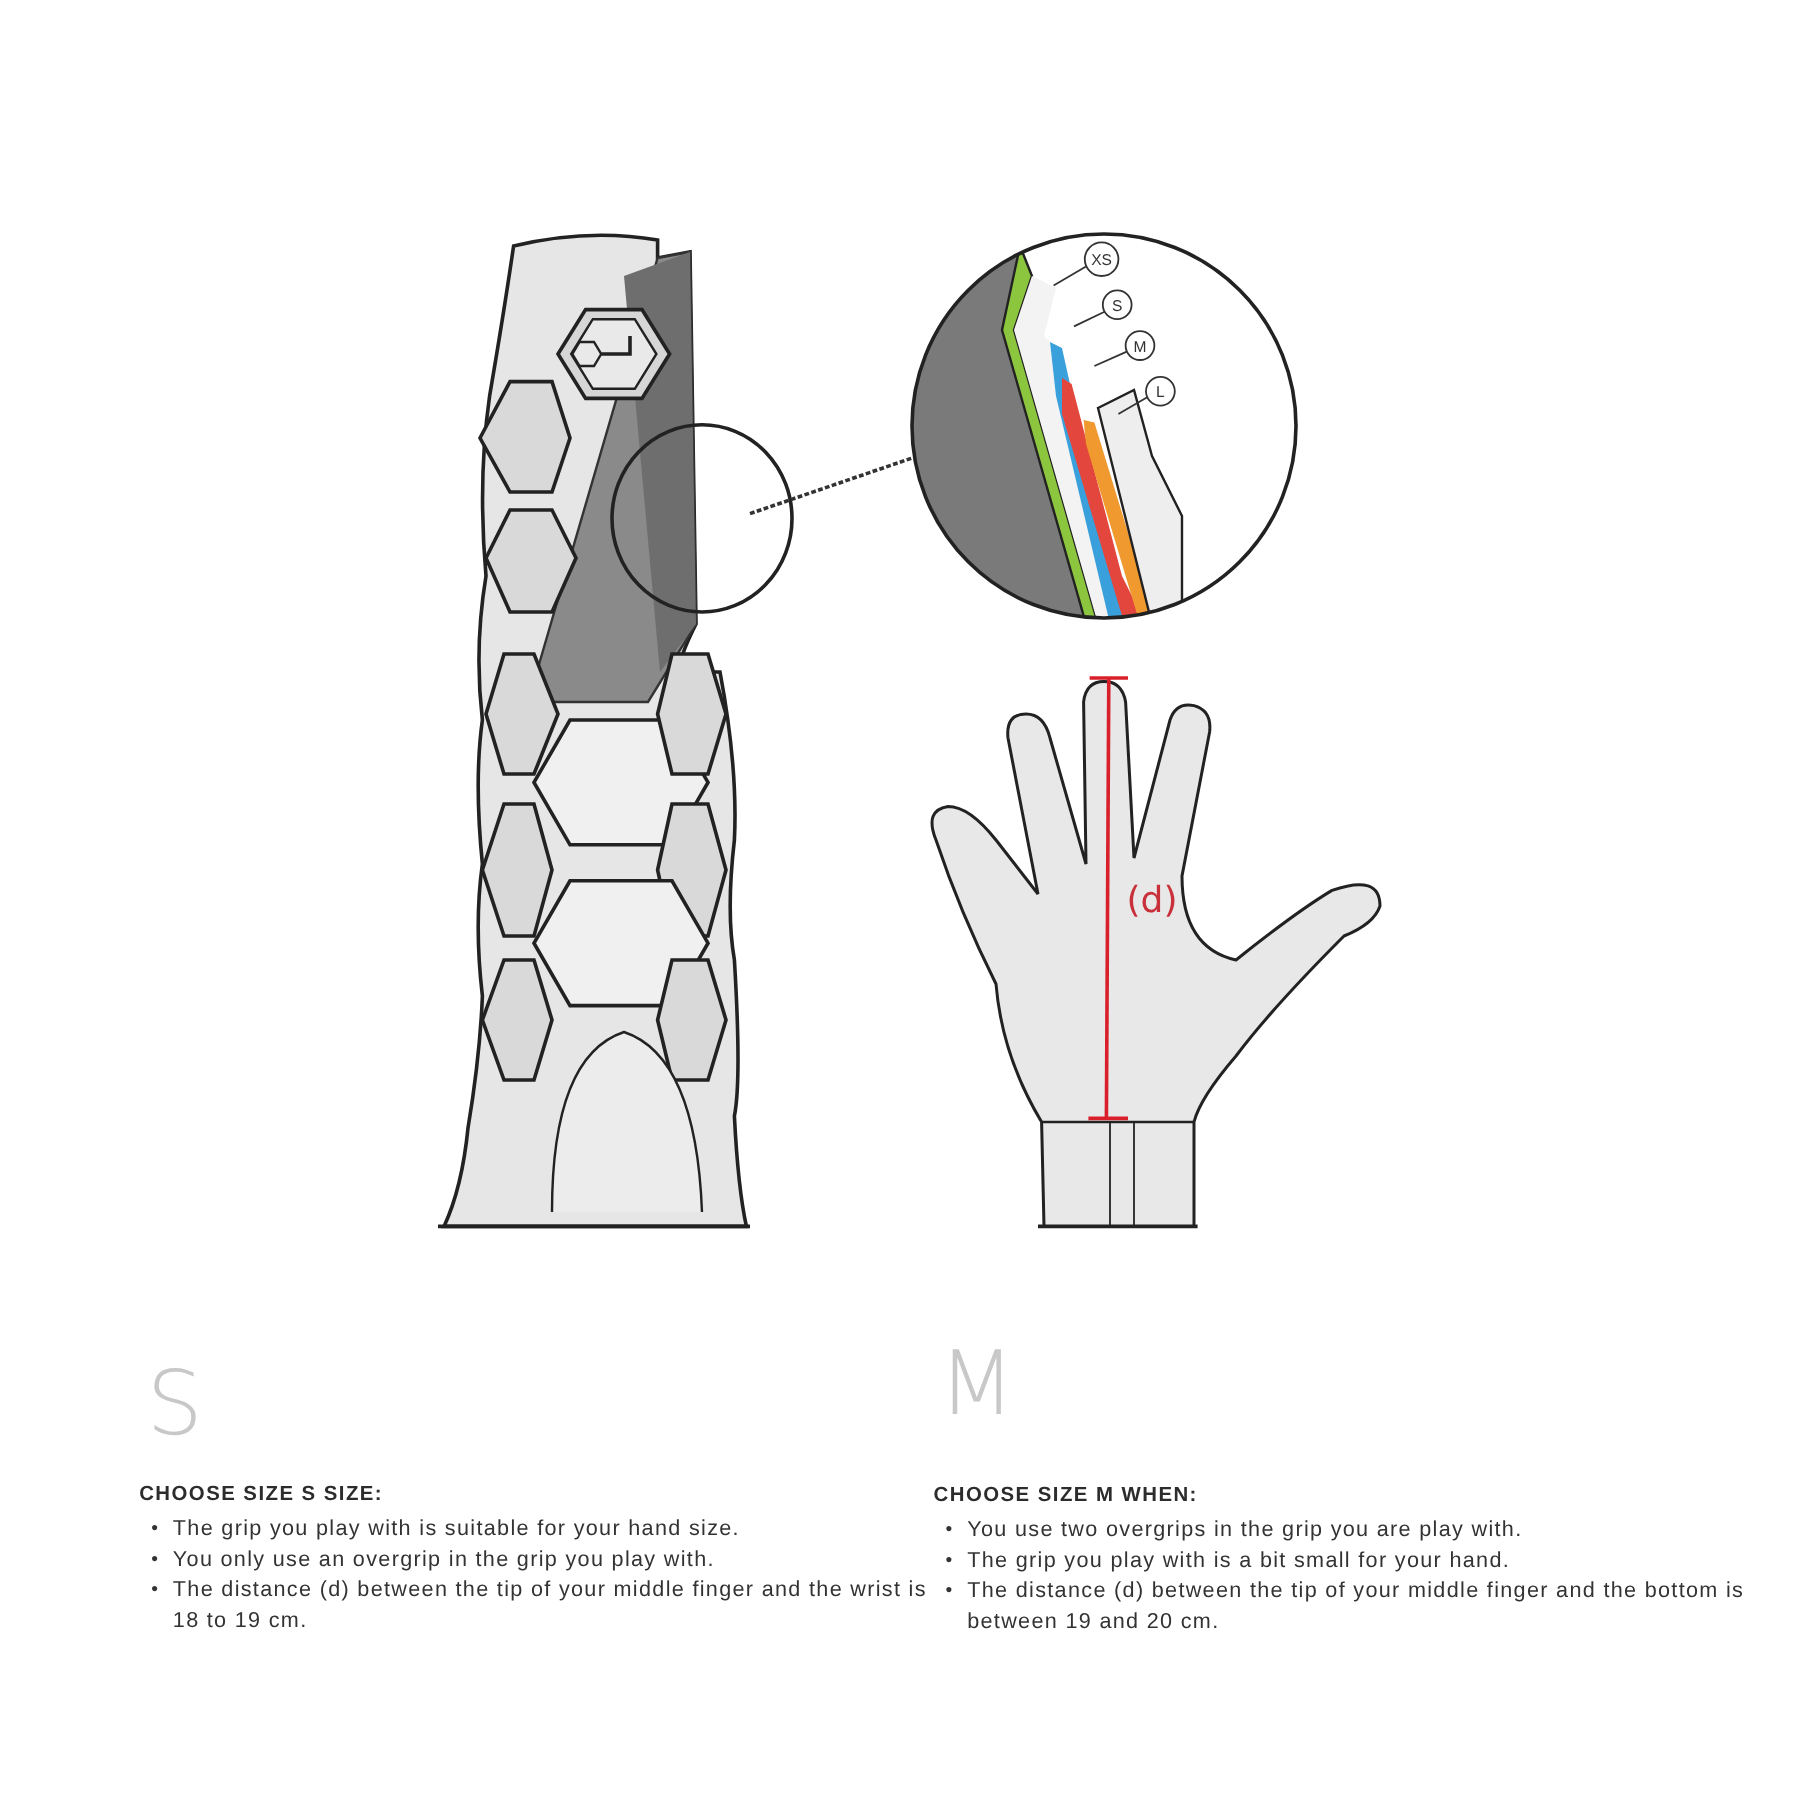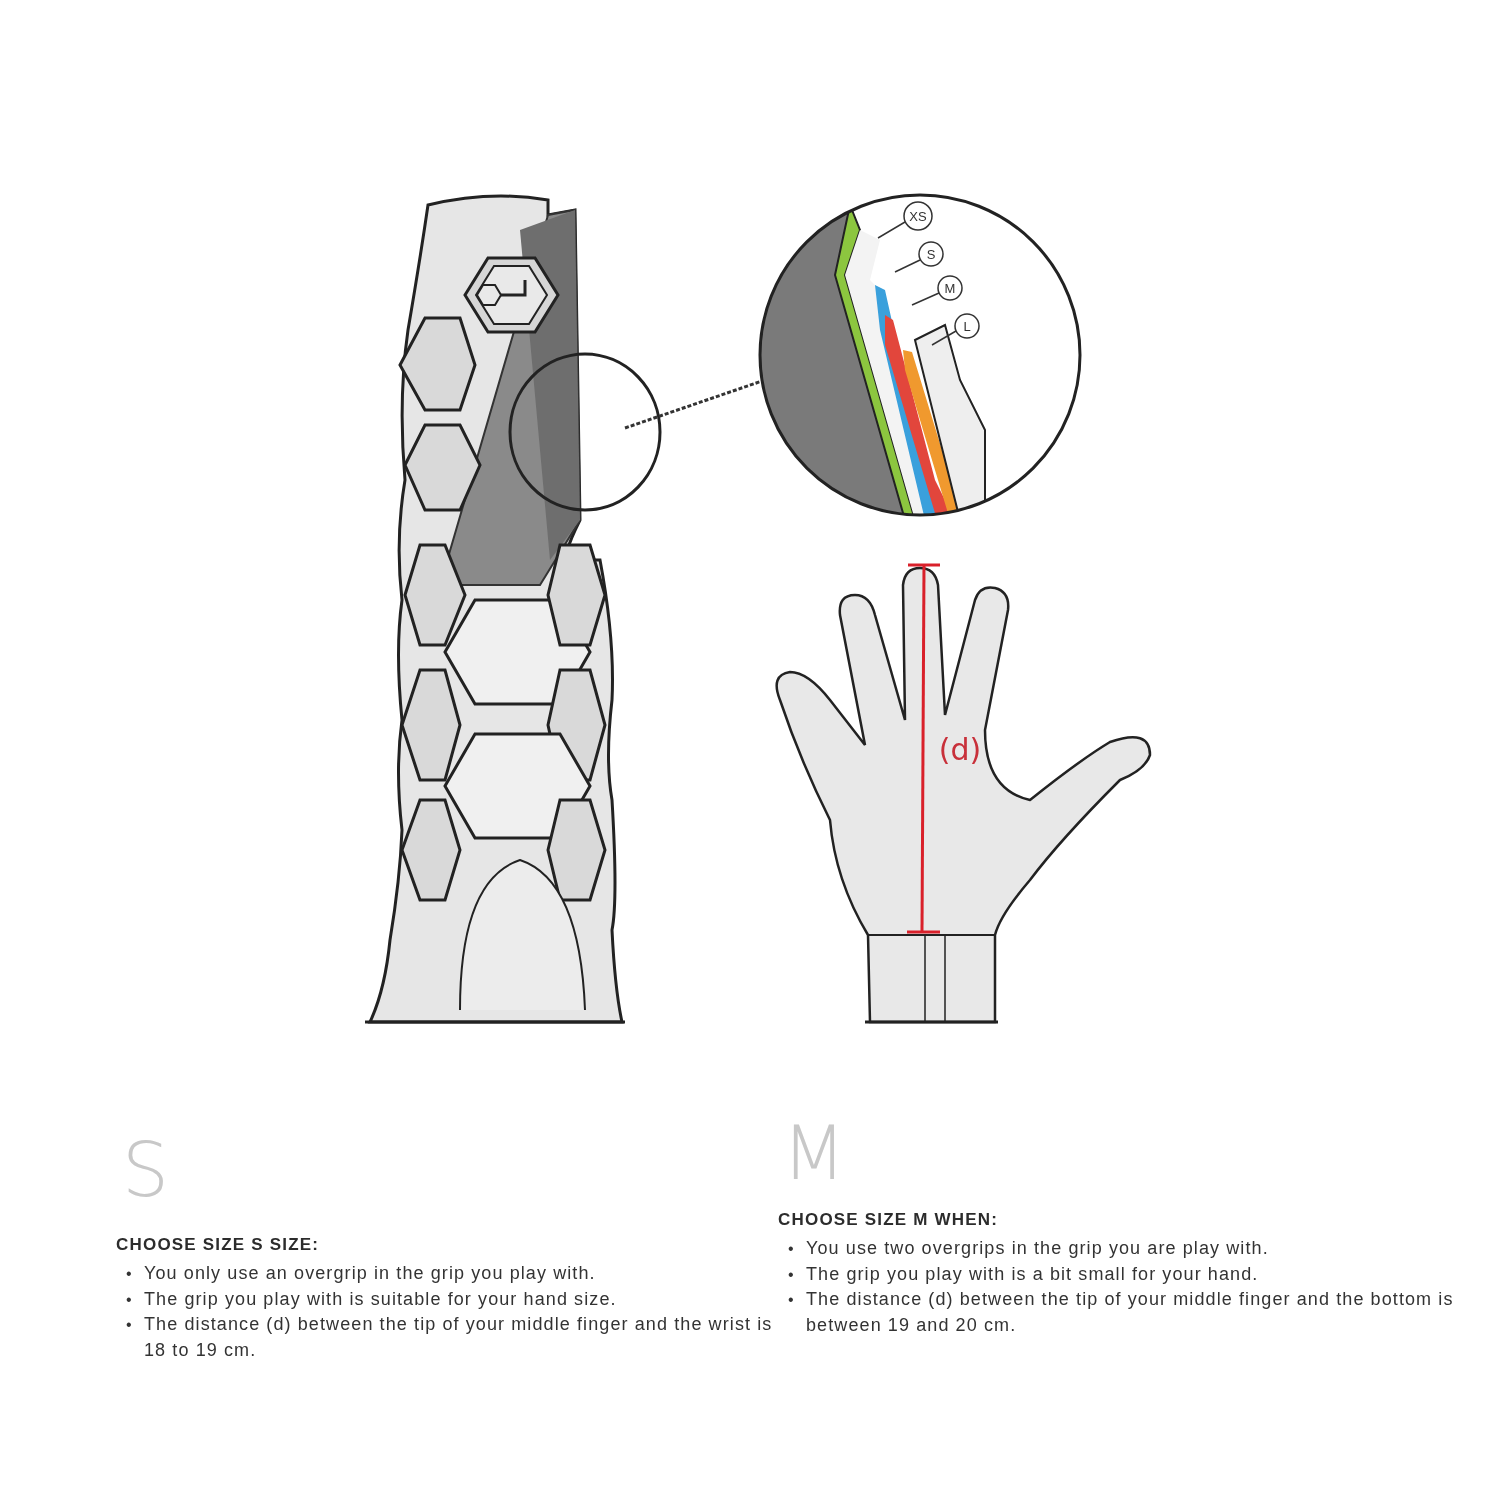--- a/index.html
+++ b/index.html
@@ -13,21 +13,21 @@
                   letter-spacing: 1.2px; color: #2c2c2c; margin: 0; }
   .size-list { list-style: none; margin: 6px 0 0 0; padding: 0; }
   .size-list li { position: relative; padding-left: 28px; font-size: 18px; line-height: 25.5px;
                   letter-spacing: 1.1px; color: #333; }
   .size-list li::before { content: "•"; position: absolute; left: 10px; top: 0; font-size: 16px; }
   #block-s { left: 116px; top: 1133px; width: 660px; }
   #block-s .size-letter { margin-left: 6px; }
   #block-s .size-heading { margin-top: 28px; }
   #block-m { left: 778px; top: 1116px; width: 690px; }
   #block-m .size-letter { margin-left: 4px; }
-  #block-m .size-heading { margin-top: 20px; }
+  #block-m .size-heading { margin-top: 46px; }
 </style>
 </head>
 <body>
 
 <svg class="illustration" viewBox="0 0 1500 1080" xmlns="http://www.w3.org/2000/svg">
 
   <g stroke="#222" fill="none">
     <path d="M428 205 Q490 190 548 200 L548 215 L575 210 L580 520 Q560 560 570 560 L600 560 Q615 640 612 700 Q605 760 612 800 Q618 900 612 930 Q615 990 622 1022 L370 1022 Q385 990 390 940 Q400 880 402 830 Q395 770 402 720 Q395 650 402 600 Q395 540 405 480 Q398 400 408 330 Q420 260 428 205 Z" fill="#e6e6e6" stroke-width="3"></path>
     <path d="M548 215 L575 210 L580 520 L540 585 L440 585 Z" fill="#8a8a8a" stroke="#333" stroke-width="2"></path>
     <path d="M520 230 L575 210 L580 520 L550 560 Z" fill="#6e6e6e" stroke="none"></path>
@@ -101,22 +101,22 @@
     <line x1="924" y1="565" x2="922" y2="932"></line>
     <line x1="907" y1="932" x2="940" y2="932"></line>
   </g>
   <text x="960" y="760" text-anchor="middle" fill="#c8303a" font-family="DejaVu Sans, sans-serif" font-size="30">(d)</text>
 </svg>
 
 <section class="size-block" id="block-s">
   <p class="size-letter">S</p>
   <h3 class="size-heading">CHOOSE SIZE S SIZE:</h3>
   <ul class="size-list">
+    <li>The grip you play with is suitable for your hand size.</li>
     <li>You only use an overgrip in the grip you play with.</li>
-    <li>The grip you play with is suitable for your hand size.</li>
     <li>The distance (d) between the tip of your middle finger and the wrist is 18 to 19 cm.</li>
   </ul>
 </section>
 
 <section class="size-block" id="block-m">
   <p class="size-letter">M</p>
   <h3 class="size-heading">CHOOSE SIZE M WHEN:</h3>
   <ul class="size-list">
     <li>You use two overgrips in the grip you are play with.</li>
     <li>The grip you play with is a bit small for your hand.</li>

